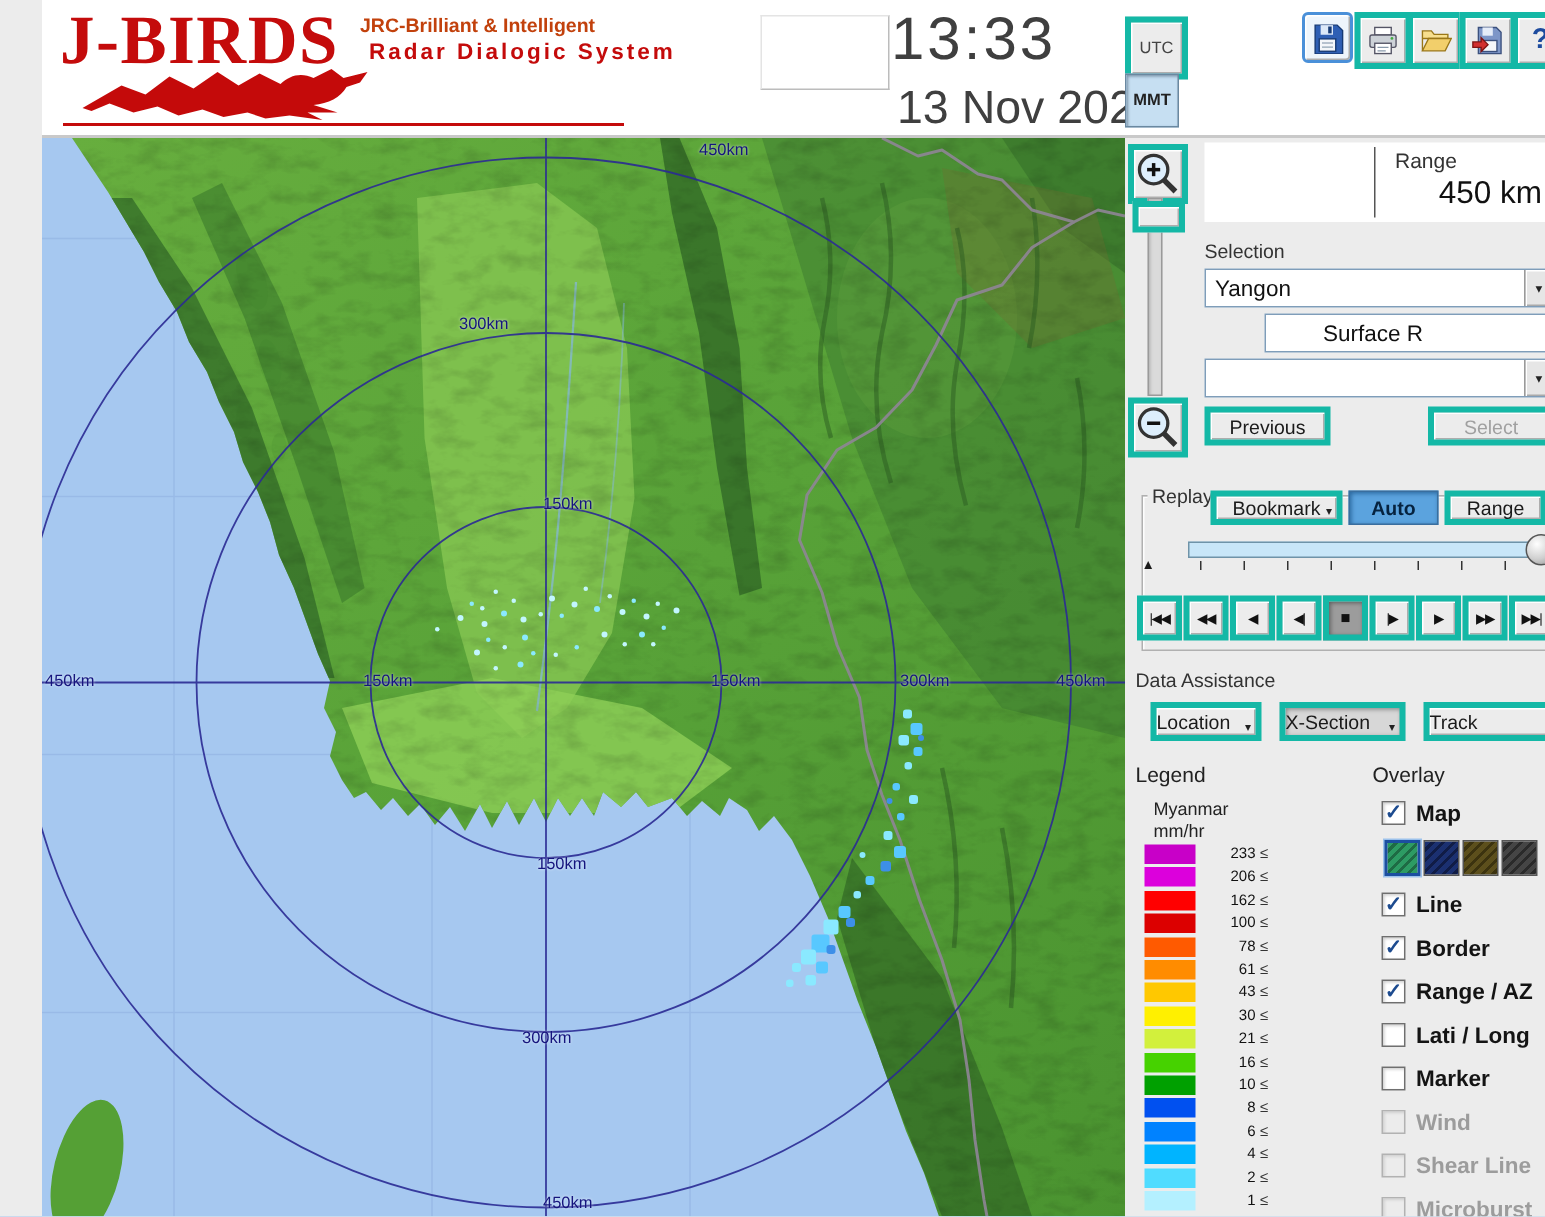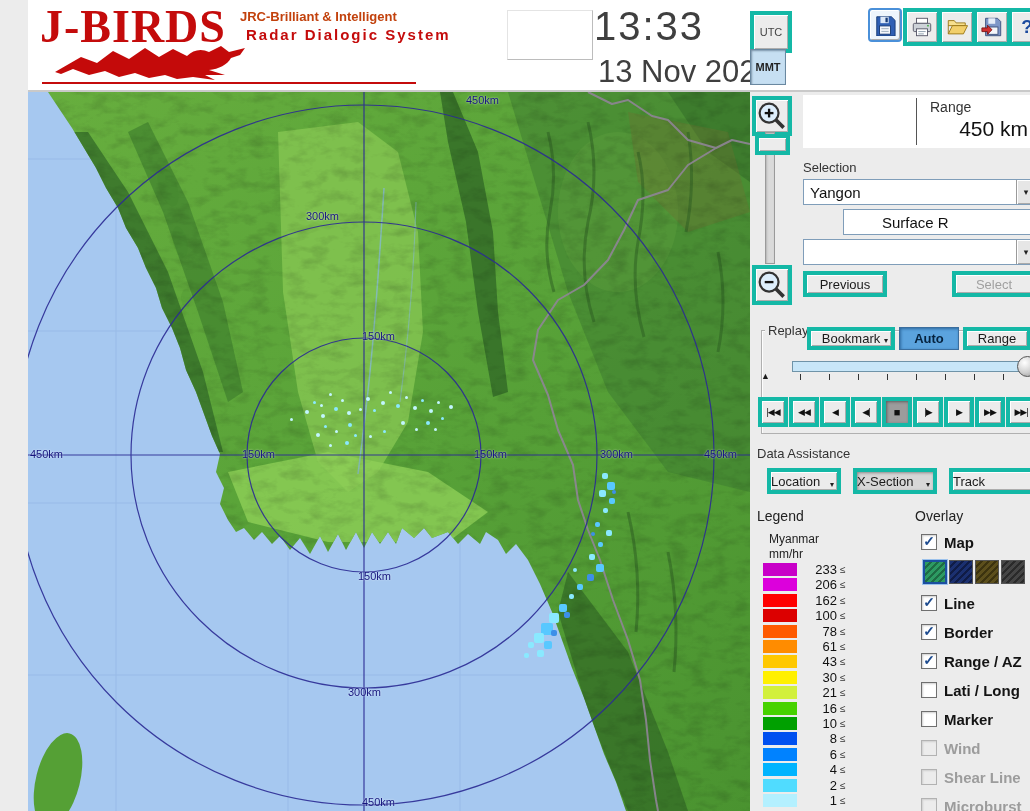--- a/index.html
+++ b/index.html
@@ -92,21 +92,21 @@
   .da-label{left:729px;top:446px;font-size:13px;color:#333;}
   .da-row{left:739px;top:468px;width:271px;height:26px;}
   .dabtn{top:0;height:26px;display:flex;align-items:center;justify-content:flex-start;font-size:13px;color:#1a1a1a;}
 
   .legend-title{left:729px;top:508px;font-size:14px;color:#222;}
   .legend-unit1{left:741px;top:532px;font-size:12px;color:#222;}
   .legend-unit2{left:741px;top:547px;font-size:12px;color:#222;}
   .legend-rows{left:735px;top:563px;width:100px;}
   .lrow{display:flex;align-items:center;height:13.1px;margin-bottom:2.3px;}
   .lsw{width:34px;height:13px;border:0;}
-  .lval{width:36px;text-align:right;font-size:13px;color:#111;margin-left:4px;}
+  .lval{width:36px;text-align:right;font-size:10px;color:#111;margin-left:4px;}
   .lle{font-size:10px;color:#333;margin-left:3px;}
 
   .overlay-title{left:887px;top:508px;font-size:14px;color:#222;}
   .overlay-list{left:893px;top:531px;width:137px;}
   .orow{display:flex;align-items:center;height:22px;margin-bottom:7px;}
   .ocb{width:16px;height:16px;box-sizing:border-box;background:#fff;border:1px solid #6f6f6f;
        box-shadow:inset 1px 1px 2px #cfcfcf;color:#1d4b8f;font-weight:700;font-size:14px;
        line-height:13px;text-align:center;}
   .olabel{margin-left:7px;font-size:15px;font-weight:700;color:#141414;white-space:nowrap;}
   .orow.disabled .ocb{background:#ececec;border-color:#b2b2b2;}

